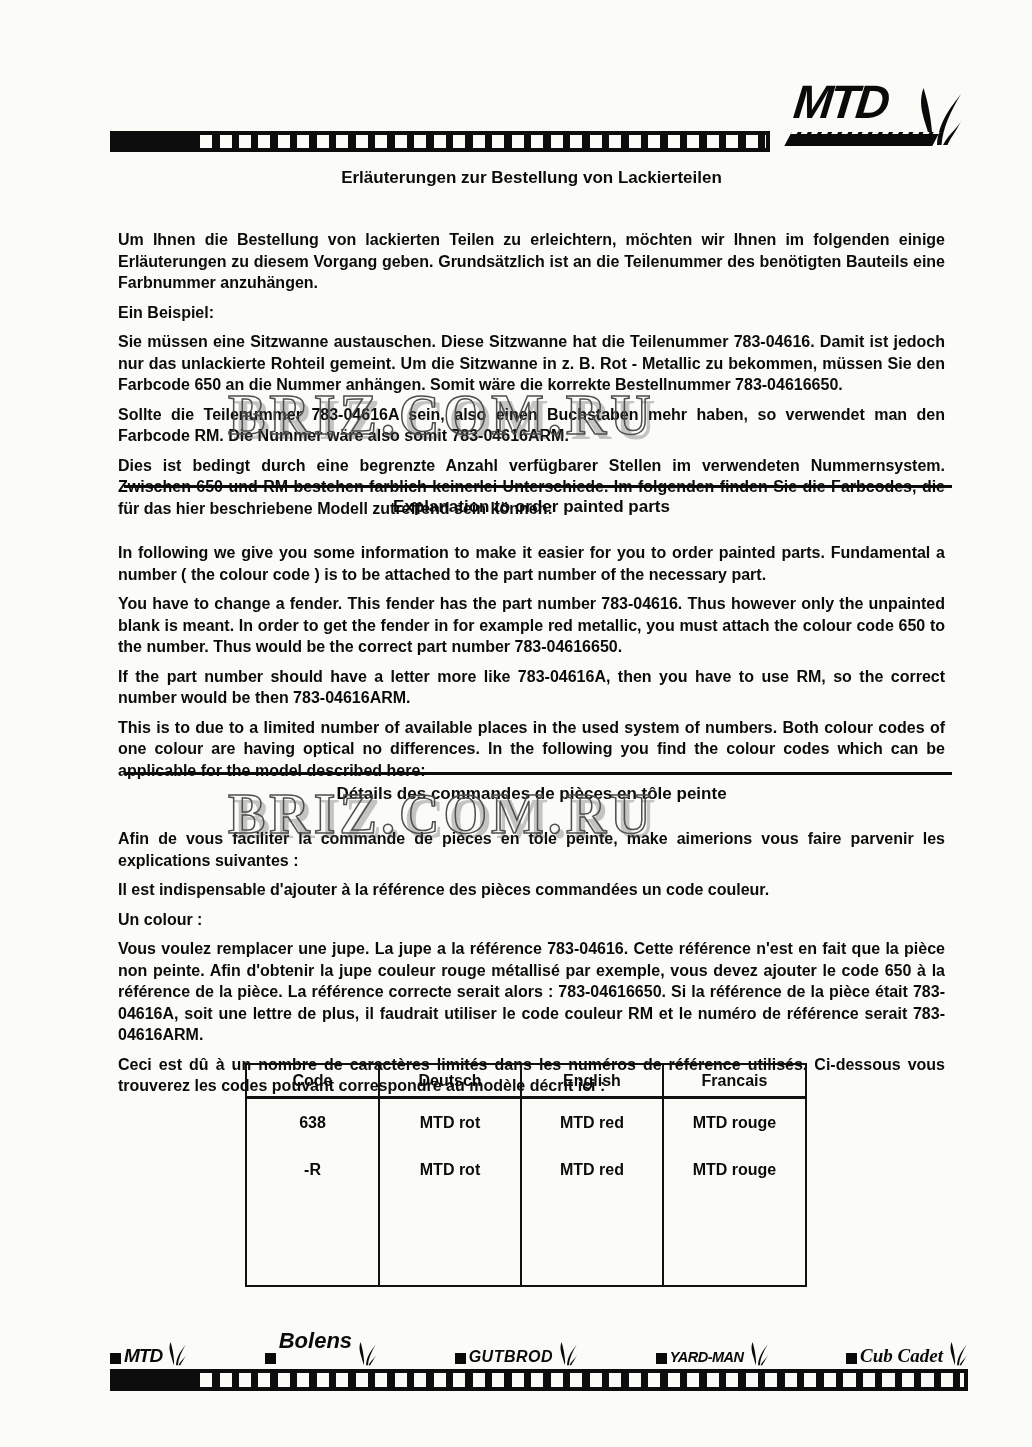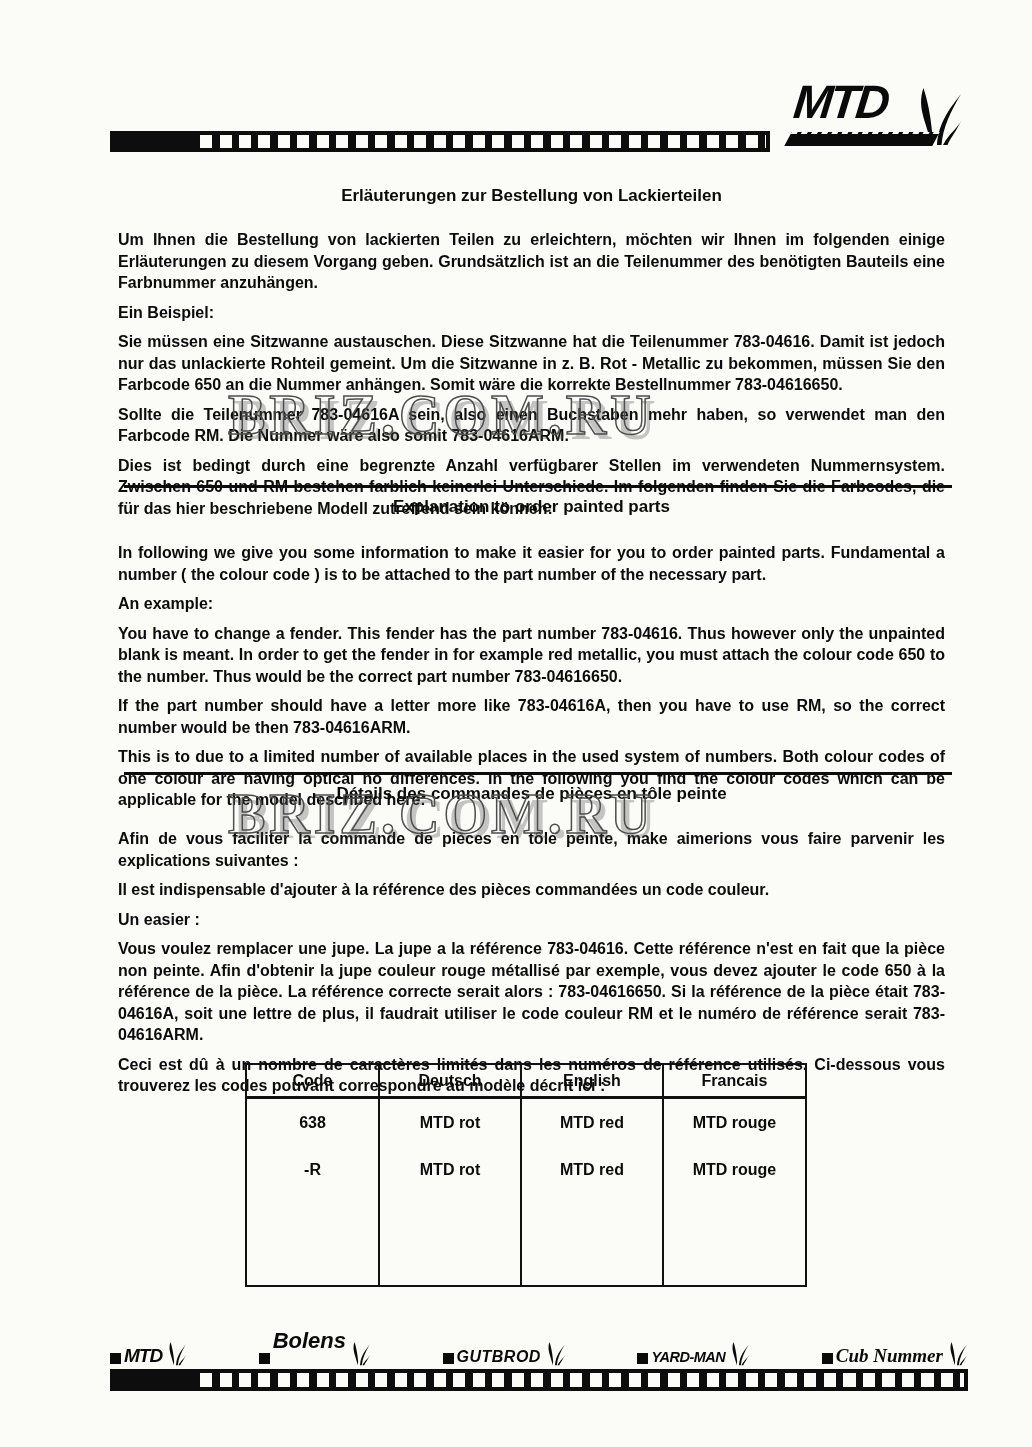--- a/index.html
+++ b/index.html
@@ -101,49 +101,48 @@
   </div>
 
   <div class="mtd-logo">
     <div class="mtd-text">MTD</div>
     <svg class="mtd-grass" width="54" height="78" viewBox="0 0 36 40">
       <path d="M14 40 C12 26 4 16 9 2 C13 15 14 24 15 34 Z M18 40 C19 24 28 14 34 6 C27 18 22 28 21 40 Z M22 40 C26 32 33 28 35 22 C31 31 27 35 25 40 Z" fill="#0a0a0a"></path>
     </svg>
     <div class="mtd-bar"></div>
   </div>
 
-  <div class="sec-title" style="top:186px;">Erläuterungen zur Bestellung von Lackierteilen</div>
+  <div class="sec-title" style="top:168px;">Erläuterungen zur Bestellung von Lackierteilen</div>
   <div class="body-text" style="top:221px;">
     <p>Um Ihnen die Bestellung von lackierten Teilen zu erleichtern, möchten wir Ihnen im folgenden einige Erläuterungen zu diesem Vorgang geben. Grundsätzlich ist an die Teilenummer des benötigten Bauteils eine Farbnummer anzuhängen.</p>
     <p>Ein Beispiel:</p>
     <p>Sie müssen eine Sitzwanne austauschen. Diese Sitzwanne hat die Teilenummer 783-04616. Damit ist jedoch nur das unlackierte Rohteil gemeint. Um die Sitzwanne in z. B. Rot - Metallic zu bekommen, müssen Sie den Farbcode 650 an die Nummer anhängen. Somit wäre die korrekte Bestellnummer 783-04616650.</p>
     <p>Sollte die Teilenummer 783-04616A sein, also einen Buchstaben mehr haben, so verwendet man den Farbcode RM. Die Nummer wäre also somit 783-04616ARM.</p>
     <p>Dies ist bedingt durch eine begrenzte Anzahl verfügbarer Stellen im verwendeten Nummernsystem. Zwischen 650 und RM bestehen farblich keinerlei Unterschiede. Im folgenden finden Sie die Farbcodes, die für das hier beschriebene Modell zutreffend sein können:</p>
   </div>
 
   <div class="watermark wm1">BRIZ.COM.RU</div>
 
   <div class="divider" style="top:485px;"></div>
 
   <div class="sec-title" style="top:497px;">Explanation  to order painted parts</div>
   <div class="body-text" style="top:534px;">
     <p>In following we give you some information to make it easier for you to order painted parts. Fundamental a number ( the colour code ) is to be attached to the part number of the necessary part.</p>
-    <p>An example:</p>
     <p>You  have to change a fender. This fender has the part number 783-04616.  Thus however only the unpainted blank is meant. In order to get the fender in for example red metallic, you must attach the colour code 650 to the number. Thus would be the correct part number 783-04616650.</p>
     <p>If the part number should have a letter more like 783-04616A, then you have to use RM, so the correct number would be then 783-04616ARM.</p>
     <p>This is to due to a limited number of available places in the used system of numbers. Both colour codes of one colour are having optical no differences. In the following you find the colour codes which can be applicable for the model described here:</p>
   </div>
 
   <div class="divider" style="top:772px;"></div>
 
   <div class="sec-title" style="top:784px;">Détails des commandes de pièces en tôle peinte</div>
   <div class="body-text" style="top:820px;">
     <p>Afin de vous faciliter la commande de pièces en tôle peinte, make aimerions vous faire  parvenir les explications suivantes :</p>
     <p>Il est indispensable d'ajouter à la référence des pièces commandées un code couleur.</p>
-    <p>Un easier :</p>
+    <p>Un colour :</p>
     <p>Vous voulez remplacer une jupe. La jupe a la référence 783-04616. Cette référence n'est en fait que la pièce non peinte. Afin d'obtenir la jupe couleur rouge métallisé par exemple, vous devez ajouter le code 650 à la référence de la pièce. La référence correcte serait alors : 783-04616650. Si la référence de la pièce était 783-04616A, soit une lettre de plus, il faudrait utiliser le code couleur RM et le numéro de référence serait 783-04616ARM.</p>
     <p>Ceci est dû à un nombre de caractères limités dans les numéros de référence utilisés. Ci-dessous vous trouverez les codes pouvant correspondre au modèle décrit ici :</p>
   </div>
 
   <div class="watermark wm2">BRIZ.COM.RU</div>
 
   <table class="code-table">
     <colgroup>
       <col class="col-code">
         <col class="col-de">
@@ -204,21 +203,21 @@
     </div>
     <div class="brand">
       <span class="sq"></span>
       <span class="brand-name bn-yardman">YARD-MAN</span>
       <svg class="grass-sm" width="22" height="30" viewBox="0 0 36 40">
           <path d="M14 40 C12 26 4 16 9 2 C13 15 14 24 15 34 Z M18 40 C19 24 28 14 34 6 C27 18 22 28 21 40 Z M22 40 C26 32 33 28 35 22 C31 31 27 35 25 40 Z" fill="#0a0a0a"></path>
         </svg>
     </div>
     <div class="brand">
       <span class="sq"></span>
-      <span class="brand-name bn-cubcadet">Cub Nummer</span>
+      <span class="brand-name bn-cubcadet">Cub Cadet</span>
       <svg class="grass-sm" width="22" height="30" viewBox="0 0 36 40">
           <path d="M14 40 C12 26 4 16 9 2 C13 15 14 24 15 34 Z M18 40 C19 24 28 14 34 6 C27 18 22 28 21 40 Z M22 40 C26 32 33 28 35 22 C31 31 27 35 25 40 Z" fill="#0a0a0a"></path>
         </svg>
     </div>
   </div>
 
   <div class="strip strip-bottom">
     <div class="holes"></div>
   </div>
 

